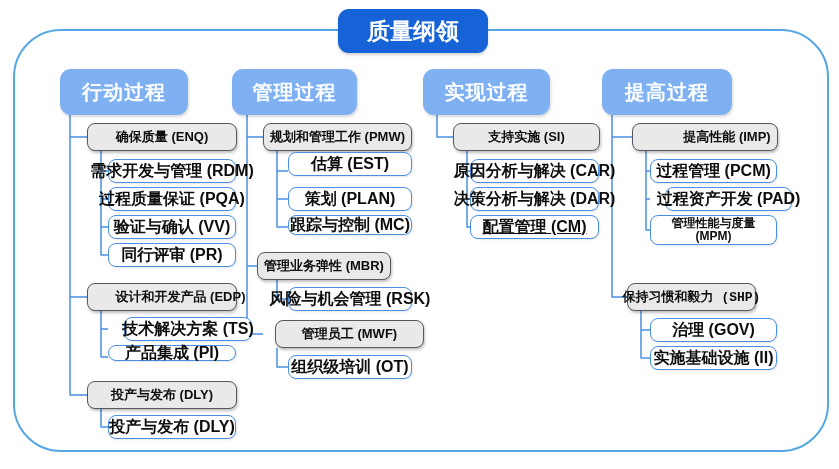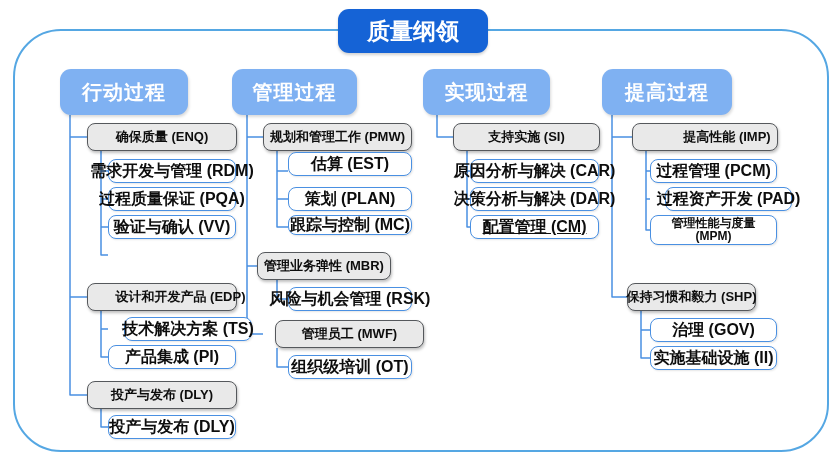--- a/index.html
+++ b/index.html
@@ -50,23 +50,24 @@
     </g>
   </svg>
 
   <div class="node root" style="left:338px;top:9px;width:150px;height:44px;">质量纲领</div>
 
   <div class="node col-header" style="left:60px;top:69px;width:128px;height:46px;">行动过程</div>
   <div class="node group" style="left:87px;top:123px;width:150px;height:28px;">确保质量 (ENQ)</div>
   <div class="node leaf" style="left:108px;top:159px;width:128px;height:24px;">需求开发与管理 (RDM)</div>
   <div class="node leaf" style="left:108px;top:187px;width:128px;height:24px;">过程质量保证 (PQA)</div>
   <div class="node leaf" style="left:108px;top:215px;width:128px;height:24px;">验证与确认 (VV)</div>
+  <div class="node leaf" style="left:108px;top:243px;width:128px;height:24px;">同行评审 (PR)</div>
   <div class="node group" style="left:87px;top:283px;width:150px;height:28px;padding-left:37px;">设计和开发产品 (EDP)</div>
   <div class="node leaf" style="left:124px;top:317px;width:128px;height:24px;">技术解决方案 (TS)</div>
-  <div class="node leaf" style="left:108px;top:345px;width:128px;height:24px;">产品集成 (PI)</div>
+  <div class="node leaf" style="left:108px;top:345px;width:128px;height:16px;">产品集成 (PI)</div>
   <div class="node group" style="left:87px;top:381px;width:150px;height:28px;">投产与发布 (DLY)</div>
   <div class="node leaf" style="left:108px;top:415px;width:128px;height:24px;">投产与发布 (DLY)</div>
 
   <div class="node col-header" style="left:232px;top:69px;width:125px;height:46px;">管理过程</div>
   <div class="node group" style="left:263px;top:123px;width:149px;height:28px;">规划和管理工作 (PMW)</div>
   <div class="node leaf" style="left:288px;top:152px;width:124px;height:24px;">估算 (EST)</div>
   <div class="node leaf" style="left:288px;top:187px;width:124px;height:24px;">策划 (PLAN)</div>
   <div class="node leaf" style="left:288px;top:215px;width:124px;height:20px;">跟踪与控制 (MC)</div>
   <div class="node group" style="left:257px;top:252px;width:134px;height:28px;">管理业务弹性 (MBR)</div>
   <div class="node leaf" style="left:288px;top:287px;width:124px;height:24px;">风险与机会管理 (RSK)</div>
@@ -77,17 +78,17 @@
   <div class="node group" style="left:453px;top:123px;width:147px;height:28px;">支持实施 (SI)</div>
   <div class="node leaf" style="left:470px;top:159px;width:129px;height:24px;">原因分析与解决 (CAR)</div>
   <div class="node leaf" style="left:470px;top:187px;width:129px;height:24px;">决策分析与解决 (DAR)</div>
   <div class="node leaf" style="left:470px;top:215px;width:129px;height:24px;text-decoration:underline;">配置管理 (CM)</div>
 
   <div class="node col-header" style="left:602px;top:69px;width:130px;height:46px;">提高过程</div>
   <div class="node group" style="left:632px;top:123px;width:146px;height:28px;padding-left:44px;">提高性能 (IMP)</div>
   <div class="node leaf" style="left:650px;top:159px;width:127px;height:24px;">过程管理 (PCM)</div>
   <div class="node leaf" style="left:650px;top:187px;width:127px;height:24px;margin-left:15px;">过程资产开发 (PAD)</div>
   <div class="node leaf wrap" style="left:650px;top:215px;width:127px;height:30px;">管理性能与度量 (MPM)</div>
-  <div class="node group" style="left:627px;top:283px;width:129px;height:28px;">保持习惯和毅力 (SHP)</div>
+  <div class="node group" style="left:627px;top:283px;width:129px;height:28px;font-family:Liberation Mono, monospace;">保持习惯和毅力 (SHP)</div>
   <div class="node leaf" style="left:650px;top:318px;width:127px;height:24px;">治理 (GOV)</div>
   <div class="node leaf" style="left:650px;top:346px;width:127px;height:24px;">实施基础设施 (II)</div>
 
 </div>
 
 </body></html>

